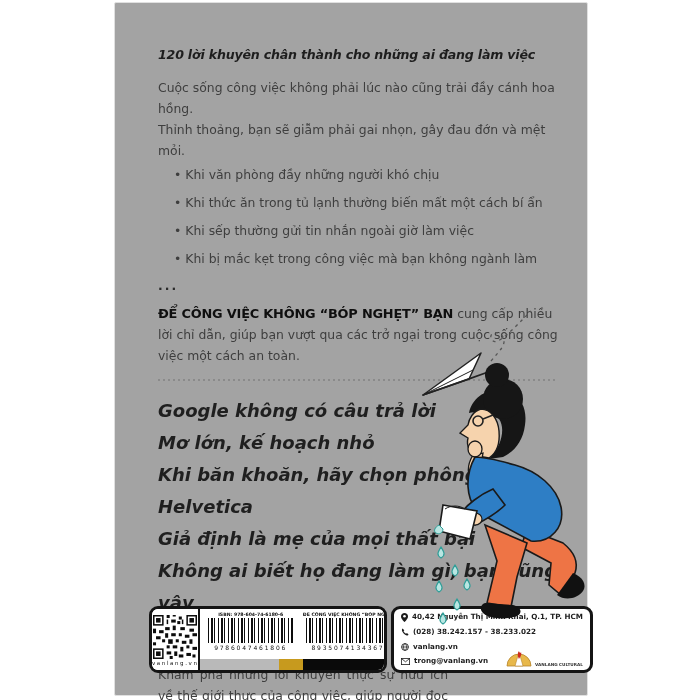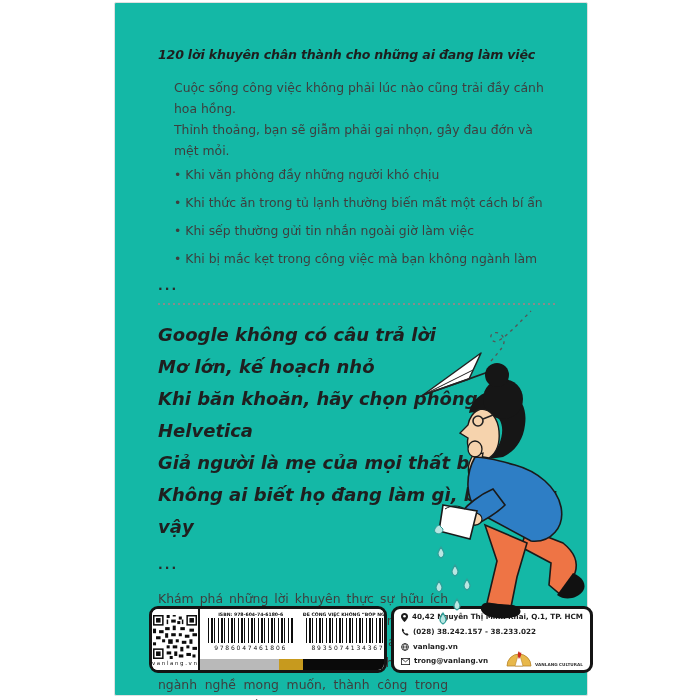--- a/index.html
+++ b/index.html
@@ -3,31 +3,31 @@
 <meta charset="utf-8">
 <style>
   html,body{margin:0;padding:0;}
   body{
     width:700px;height:700px;background:#ffffff;position:relative;
     font-family:"DejaVu Sans","Liberation Sans",sans-serif;
     overflow:hidden;
   }
   .book{
     position:absolute;left:114px;top:2px;width:472px;height:692px;
-    background:#14b8a6;border:1px solid #e0e0e0;border-radius:2px;
+    background:#a3a3a3;border:1px solid #e0e0e0;border-radius:2px;
   }
   .content{
     position:absolute;left:43px;top:44px;width:400px;
     color:#3e3e3e;font-size:12.4px;
   }
   .title{
     font-weight:bold;font-style:italic;color:#1e1e1e;
     font-size:12.6px;margin:0 0 15px 0;letter-spacing:-0.2px;
   }
-  .intro{line-height:1.7;margin:0 0 4px 16px;}
+  .intro{line-height:1.7;margin:0 0 4px 0;}
   .bullets{margin:6px 0 0 16px;}
   .bullet{margin:0 0 11px 0;line-height:1.35;}
   .dots{font-weight:bold;letter-spacing:2px;color:#2a2a2a;margin:2px 0 10px 0;}
   .lead{line-height:1.68;margin:6px 0 12px 0;}
   .lead b{color:#0f0f0f;font-size:12.9px;letter-spacing:-0.2px;}
   .divider{
     height:2px;width:400px;margin:4px 0 14px 0;
     background:repeating-linear-gradient(90deg,#8a8a8a 0 2px,transparent 2px 5px);
   }
   .quotes{font-weight:bold;font-style:italic;color:#1f1f1f;line-height:1.78;font-size:18px;}
@@ -88,28 +88,29 @@
 
     <div class="bullets">
       <div class="bullet"><span>•</span> <span>Khi văn phòng đầy những người khó chịu</span></div>
       <div class="bullet"><span>•</span> <span>Khi thức ăn trong tủ lạnh thường biến mất một cách bí ẩn</span></div>
       <div class="bullet"><span>•</span> <span>Khi sếp thường gửi tin nhắn ngoài giờ làm việc</span></div>
       <div class="bullet"><span>•</span> <span>Khi bị mắc kẹt trong công việc mà bạn không ngành làm</span></div>
     </div>
 
     <div class="dots">...</div>
 
+    <p class="lead"><b>ĐỂ CÔNG VIỆC KHÔNG “BÓP NGHẸT” BẠN</b><span> cung cấp nhiều lời chỉ dẫn, giúp bạn vượt qua các trở ngại trong cuộc sống công việc một cách an toàn.</span></p>
 
     <div class="divider"></div>
 
     <div class="quotes">
       <div>Google không có câu trả lời</div>
       <div>Mơ lớn, kế hoạch nhỏ</div>
       <div>Khi băn khoăn, hãy chọn phông chữ Helvetica</div>
-      <div>Giả người là mẹ của mọi thất bại</div>
+      <div>Giả định là mẹ của mọi thất bại</div>
       <div>Không ai biết họ đang làm gì, bạn cũng vậy</div>
     </div>
 
     <div class="dots dots2">...</div>
 
     <p class="closing">Khám phá những lời khuyên thực sự hữu ích về thế giới thực của công việc, giúp người đọc tìm được sự tự tin để thăng tiến, dám từ bỏ công việc hiện tại không phù hợp, chinh phục ngành nghề mong muốn, thành công trong các cuộc thuyết trình quan trọng hoặc vượt qua rào cản sáng tạo.</p>
   </div>
 
   <svg class="illus" viewBox="0 0 180 322" xmlns="http://www.w3.org/2000/svg">
 

